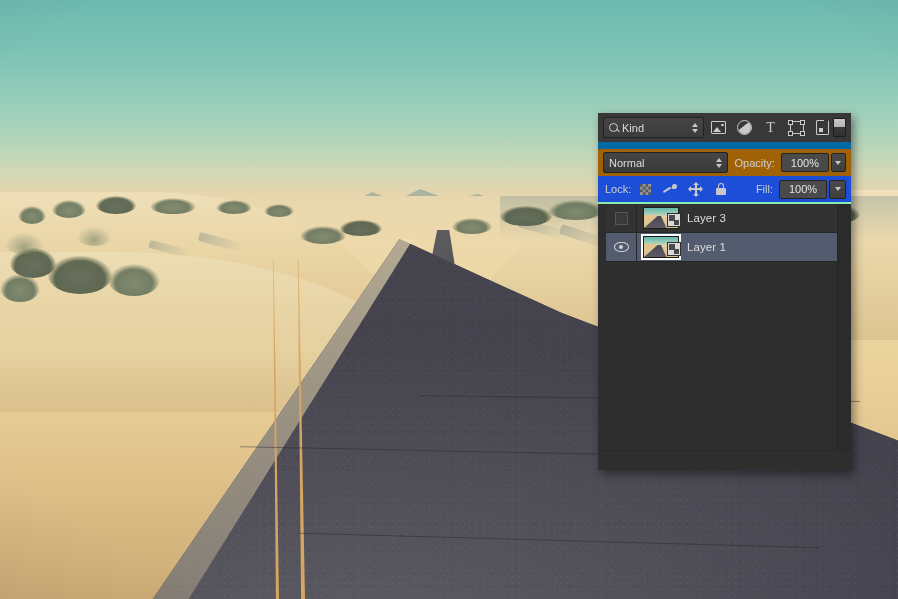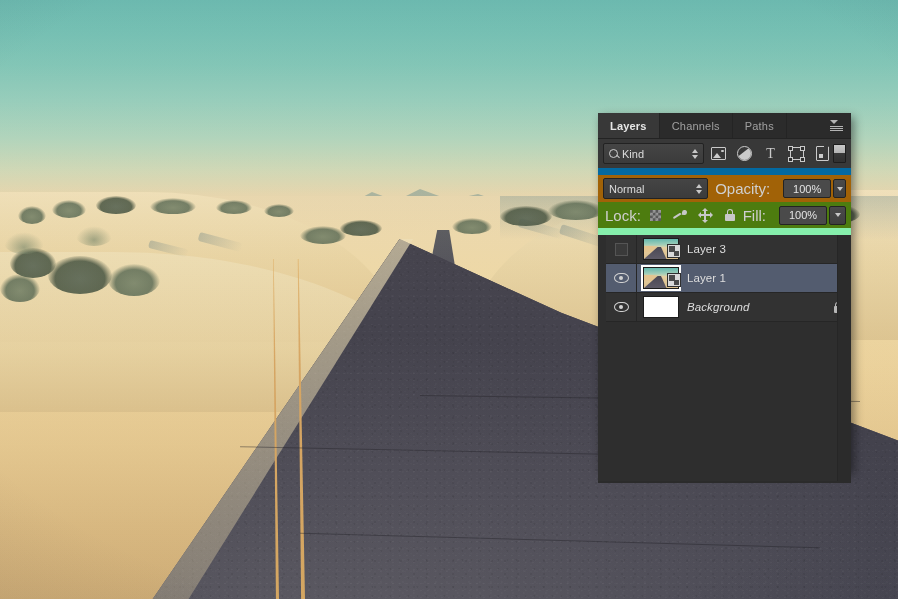--- a/index.html
+++ b/index.html
@@ -403,30 +403,30 @@
     border: 1px solid #222;
     border-radius: 2px;
     display: flex;
     align-items: center;
     padding: 0 5px;
     position: relative;
     color: #dcdcdc;
     font-size: 11px;
   }
   .field-label {
-    font-size: 15px;
+    font-size: 11px;
     color: #cfcfcf;
     margin-left: 7px;
     white-space: nowrap;
     text-align: right;
   }
   .numbox {
     height: 17px;
     min-width: 38px;
-    margin-left: 13px;
+    margin-left: 6px;
     background: #4a4a4a;
     border: 1px solid #232323;
     border-radius: 2px;
     color: #e4e4e4;
     font-size: 11px;
     display: flex;
     align-items: center;
     justify-content: center;
     padding: 0 4px;
   }
@@ -444,22 +444,22 @@
     border-right: 3.5px solid transparent;
     border-top: 4px solid #c8c8c8;
   }
 
   
   .lock-row {
     height: 26px;
     display: flex;
     align-items: center;
     padding: 0 5px;
-    background: #4d7c0f;
-    border-bottom: 7px solid #86efac;
+    background: #1d4ed8;
+    border-bottom: 2px solid #86efac;
   }
   .lock-icons {
     display: flex; align-items: center; gap: 12px;
     margin-left: 8px;
   }
   .lk {
     width: 13px; height: 13px;
     position: relative;
     display: flex; align-items: center; justify-content: center;
   }
@@ -768,37 +768,20 @@
     <div class="road-crack" style="left:240px; top:452px; width:560px; transform:rotate(1.2deg);"></div>
     <div class="road-crack" style="left:300px; top:540px; width:520px; transform:rotate(1.6deg);"></div>
     <div class="road-crack" style="left:420px; top:398px; width:440px; transform:rotate(0.8deg);"></div>
 
     <div class="photo-warm"></div>
     <div class="vignette"></div>
   </div>
 
   <div id="layers-panel">
 
-    <div class="tabbar">
-      <div class="tab active">
-        <span>Layers</span>
-      </div>
-      <div class="tab">
-        <span>Channels</span>
-      </div>
-      <div class="tab">
-        <span>Paths</span>
-      </div>
-      <div class="panel-menu">
-        <span class="pm-tri"></span>
-        <span class="pm-line"></span>
-        <span class="pm-line"></span>
-        <span class="pm-line"></span>
-      </div>
-    </div>
 
     <div class="filter-row">
       <div class="kind-select">
         <span class="mag"></span>
         <span class="kind-label">Kind</span>
         <span class="updown">
           <i class="u"></i>
             <i class="d"></i>
         </span>
       </div>
@@ -899,34 +882,20 @@
                 <div class="thumb-ground"></div>
               <div class="thumb-dune"></div>
                 <div class="thumb-road"></div>
             </div>
             <span class="badge"></span>
           </div>
           <div class="layer-name">Layer 1</div>
           <div class="row-lock"></div>
         </div>
 
-        <div class="layer-row">
-          <div class="eye-cell">
-            <span class="eye"></span>
-          </div>
-          <div class="thumb-cell">
-            <div class="thumb">
-              <div class="thumb-white"></div>
-            </div>
-          </div>
-          <div class="layer-name italic">Background</div>
-          <div class="row-lock">
-            <span class="small-lock"></span>
-          </div>
-        </div>
 
       </div>
       <div class="list-empty"></div>
       <div class="list-scroll"></div>
     </div>
 
     <div class="panel-bottom-edge"></div>
   </div>
 
 </div>

